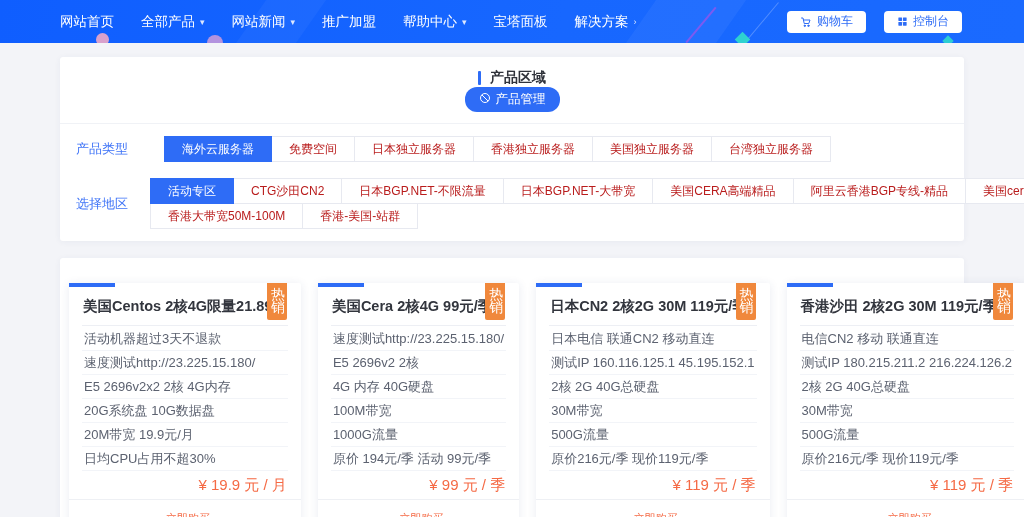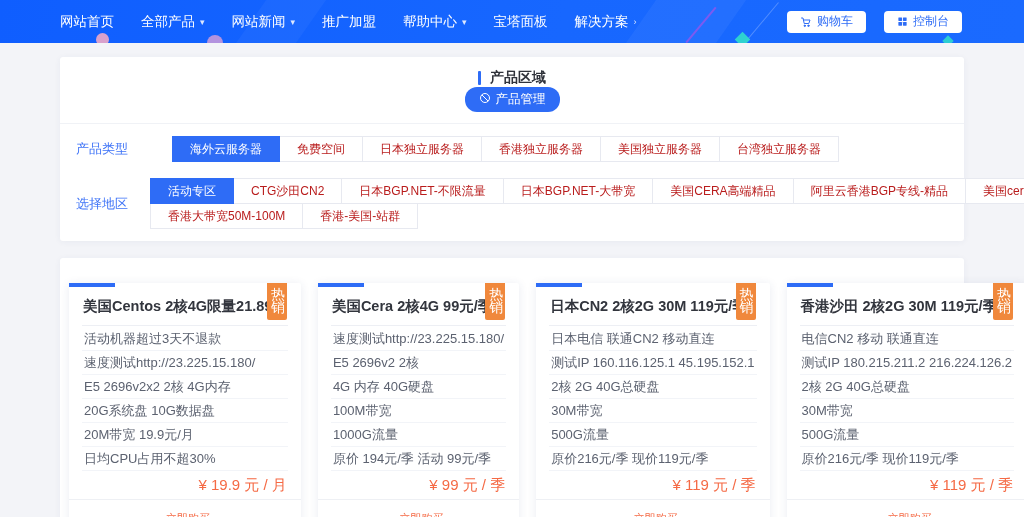--- a/index.html
+++ b/index.html
@@ -33,21 +33,21 @@
   .panel-filters { margin-top:14px; }
   .panel-header { display:flex; align-items:center; justify-content:space-between; padding:12px 16px 11px;flex-direction:column; }
   .panel-title-wrap { display:flex; align-items:center; gap:9px; }
   .title-accent { width:3px; height:14px; background:#2e6cf6; border-radius:1px; }
   .panel-title { font-size:14px; font-weight:bold; color:#30333b; }
   .manage-btn { display:flex; align-items:center; gap:5px; height:25px; padding:0 14px; background:#2e6cf6; color:#fff;
                 border:none; border-radius:12px; font-size:12.5px; cursor:pointer; font-family:inherit; }
   .panel-divider { height:1px; background:#f0f2f6; }
 
   .filter-row { display:flex; align-items:flex-start; padding:10px 16px 2px; }
-  .filter-row.types { padding-top:12px; padding-bottom:6px;gap:8px; }
+  .filter-row.types { padding-top:12px; padding-bottom:6px; }
   .filter-row.regions { padding-bottom:12px; }
   .filter-label { width:66px; margin-right:22px; font-size:13px; color:#3e73f7; white-space:nowrap; align-self:center; }
   .tab-rows { display:flex; flex-direction:column; }
   .tab-group { display:flex; }
   .tab-rows .tab-group + .tab-group { margin-top:-1px; }
   .tab { height:26px; line-height:24px; padding:0 17px; background:#fff; border:1px solid #e7e9f0; color:#b91c1c;
          font-size:12px; cursor:pointer; margin-right:-1px; white-space:nowrap; font-family:inherit; }
   .tab.active { background:#2e6cf6; border-color:#2e6cf6; color:#fff; position:relative; z-index:1; }
 
   

